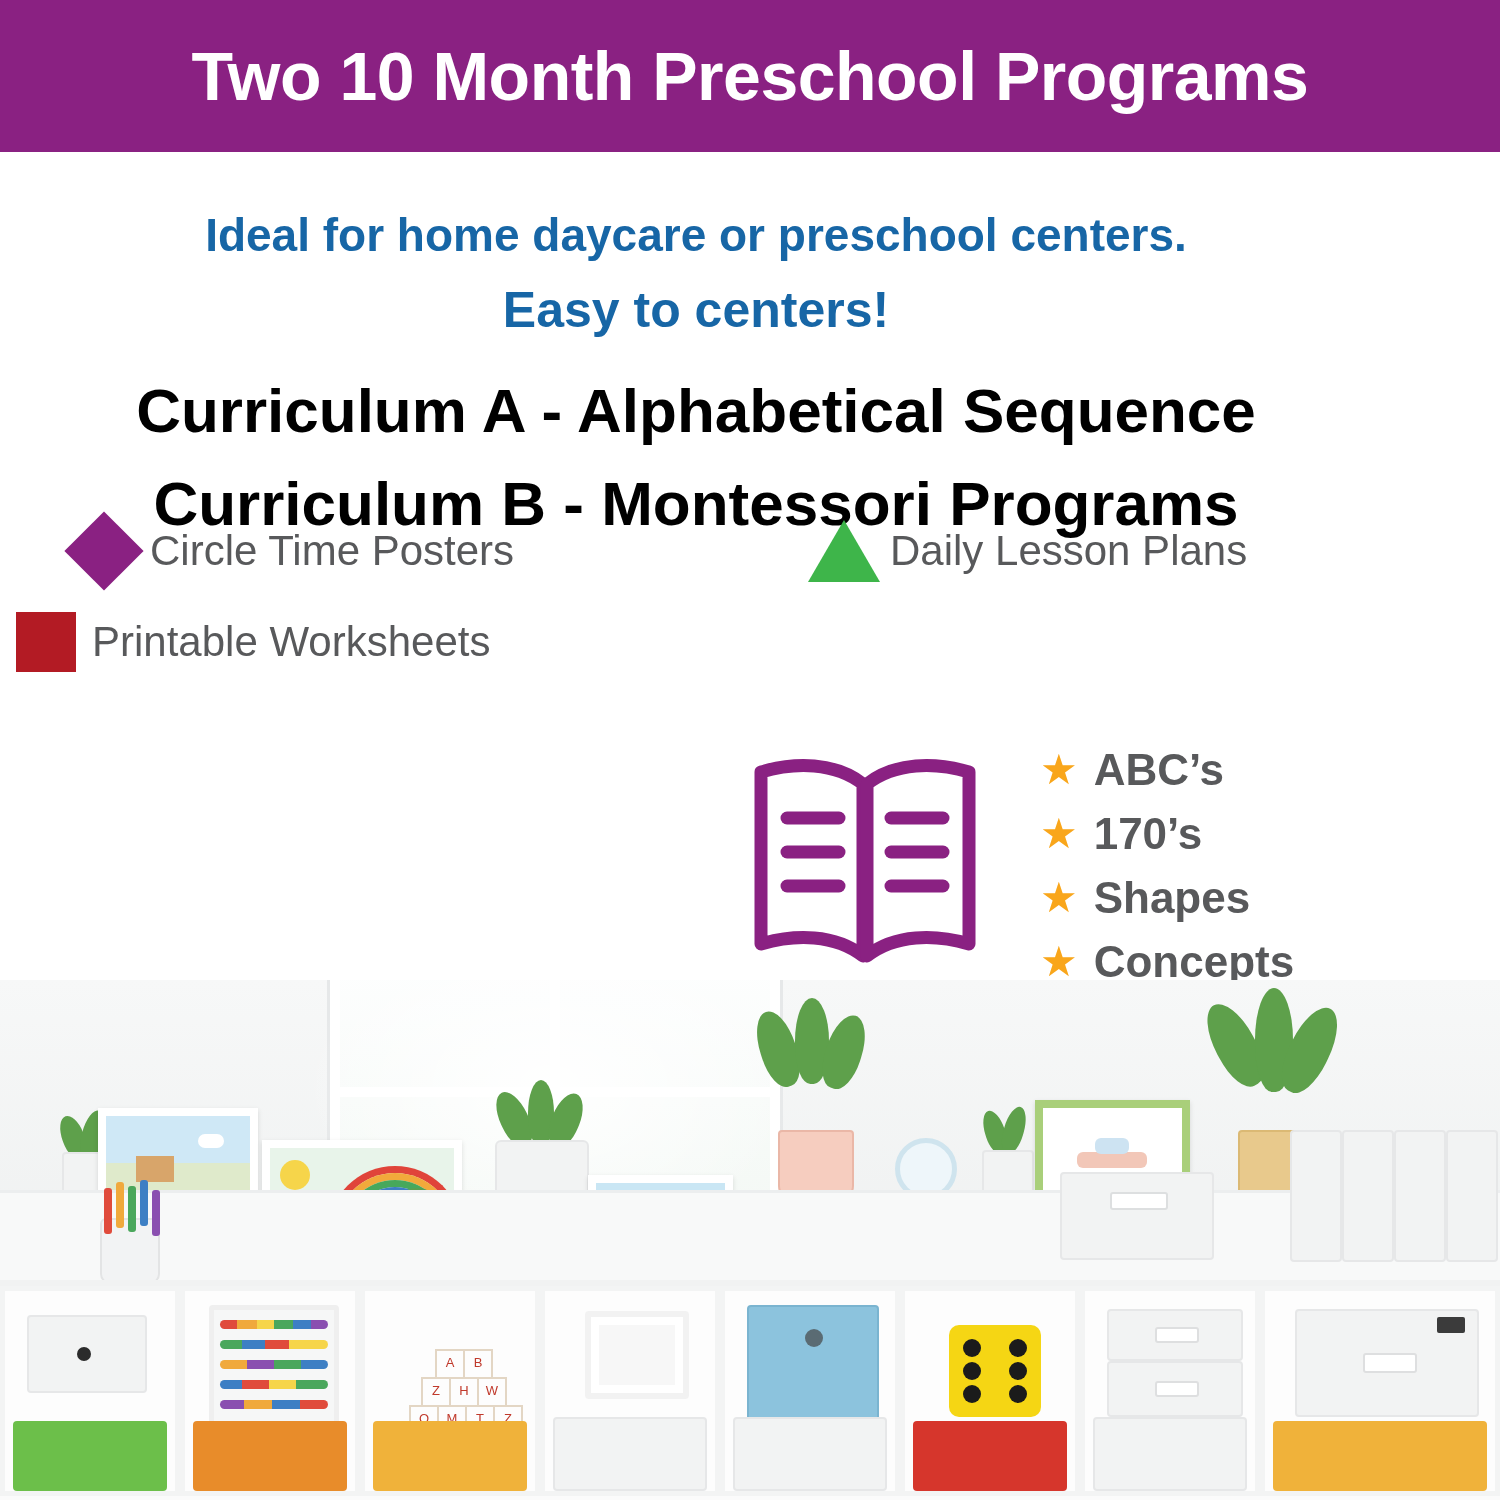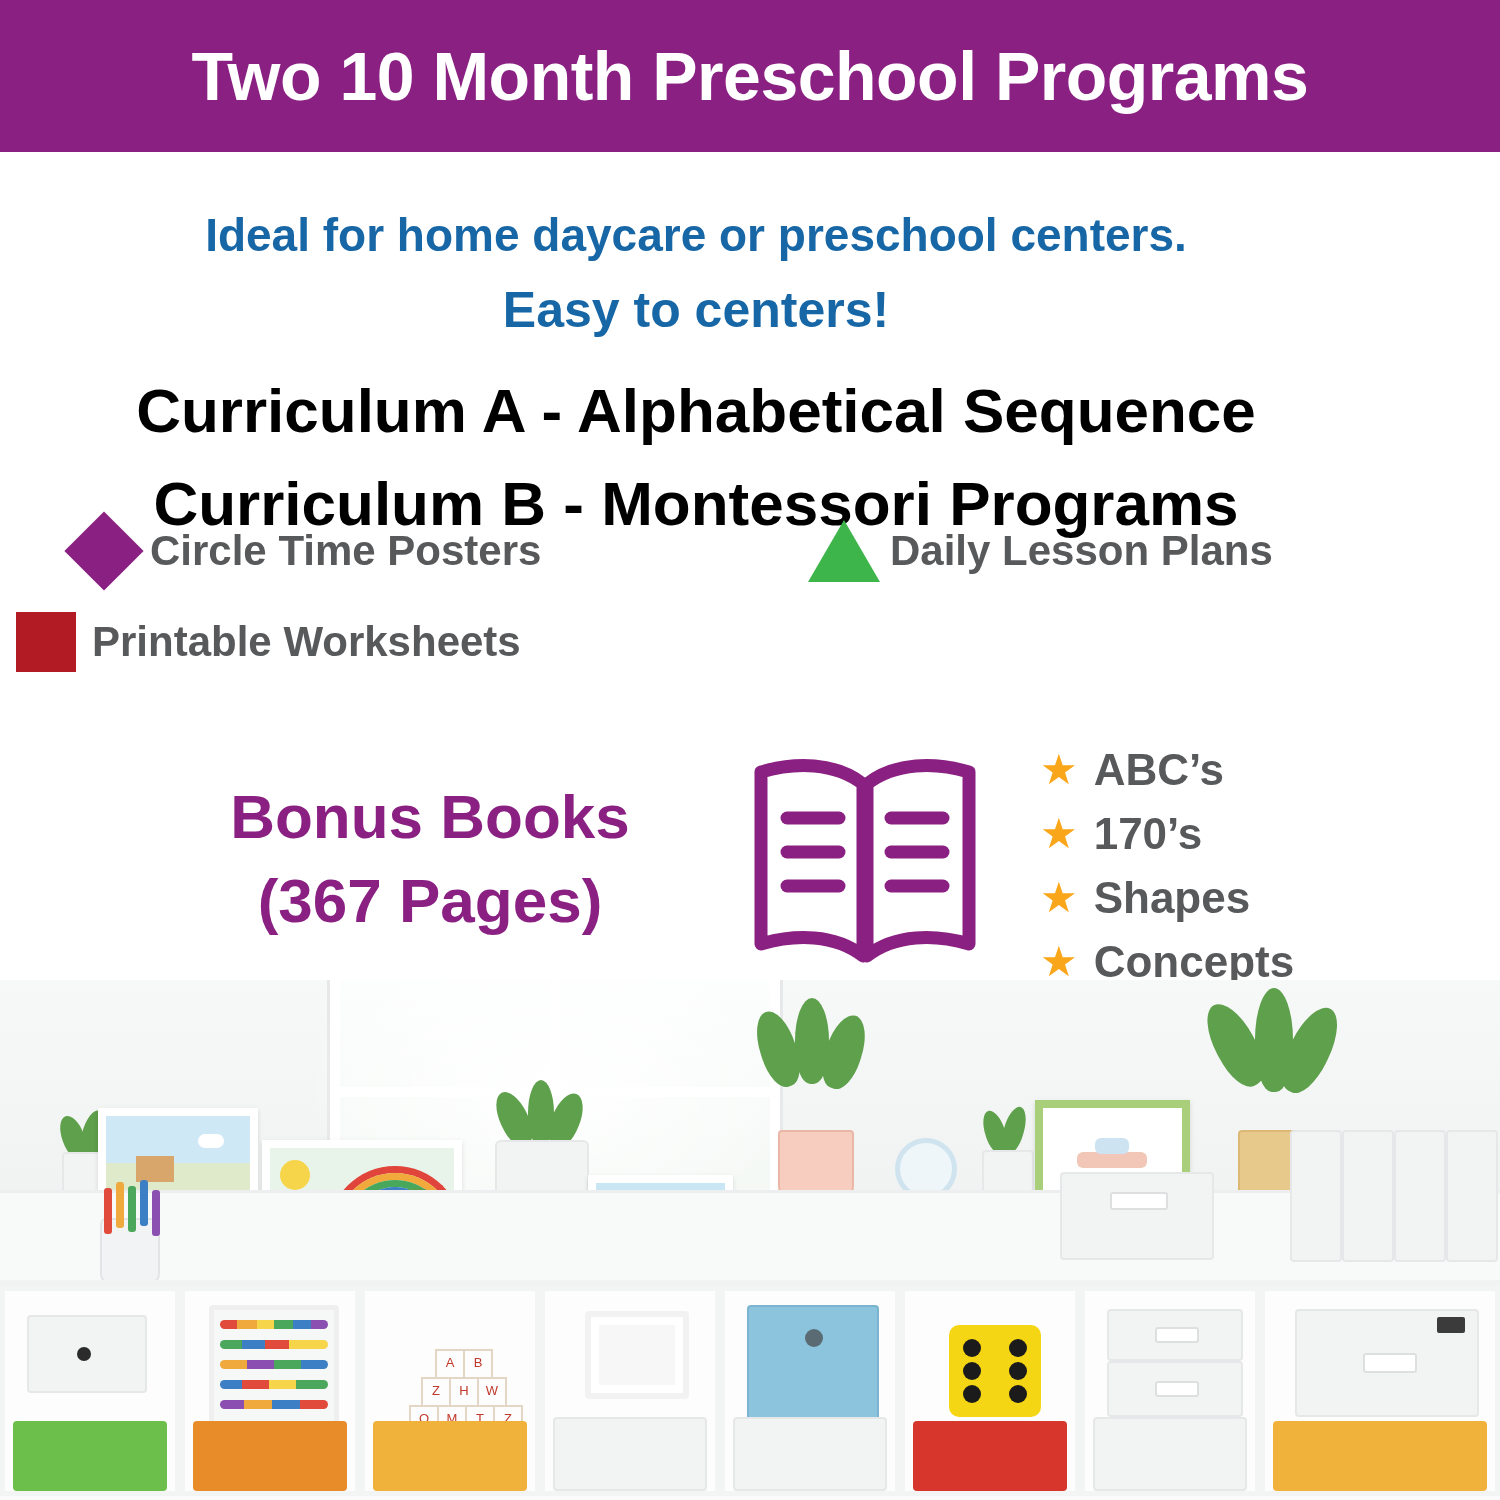--- a/index.html
+++ b/index.html
@@ -85,21 +85,21 @@
   }
   .feature .shape {
     flex: 0 0 auto;
     width: 92px;
     display: flex;
     justify-content: center;
     align-items: center;
   }
   .feature .flabel {
     font-size: 42px;
-    font-weight: bold;
+    font-weight: normal;
     color: #58595B;
     white-space: nowrap;
   }
   .f-col1 { padding-left: 58px; }
   .f-col2 { padding-left: 0px; }
 
   .shape-diamond {
     width: 56px;
     height: 56px;
     background: #8A2182;
@@ -374,24 +374,20 @@
 
     <div class="feature f-col2">
       <span class="shape">
           <span class="shape-square"></span>
         </span>
       <span class="flabel">Printable Worksheets</span>
     </div>
 
   </div>
 
-  <div class="bonus">
-    <div>Bonus Books</div>
-    <div>(367 Pages)</div>
-  </div>
 
   <div class="book-icon">
     <svg width="260" height="230" viewBox="0 0 260 230" xmlns="http://www.w3.org/2000/svg">
       <g fill="none" stroke="#8A2182" stroke-width="13" stroke-linejoin="round" stroke-linecap="round">
         <path d="M128 36 C100 14 60 14 26 24 L26 196 C60 186 100 186 128 208 Z"></path>
         <path d="M132 36 C160 14 200 14 234 24 L234 196 C200 186 160 186 132 208 Z"></path>
         <line x1="52" y1="70" x2="104" y2="70"></line>
         <line x1="52" y1="104" x2="104" y2="104"></line>
         <line x1="52" y1="138" x2="104" y2="138"></line>
         <line x1="156" y1="70" x2="208" y2="70"></line>

